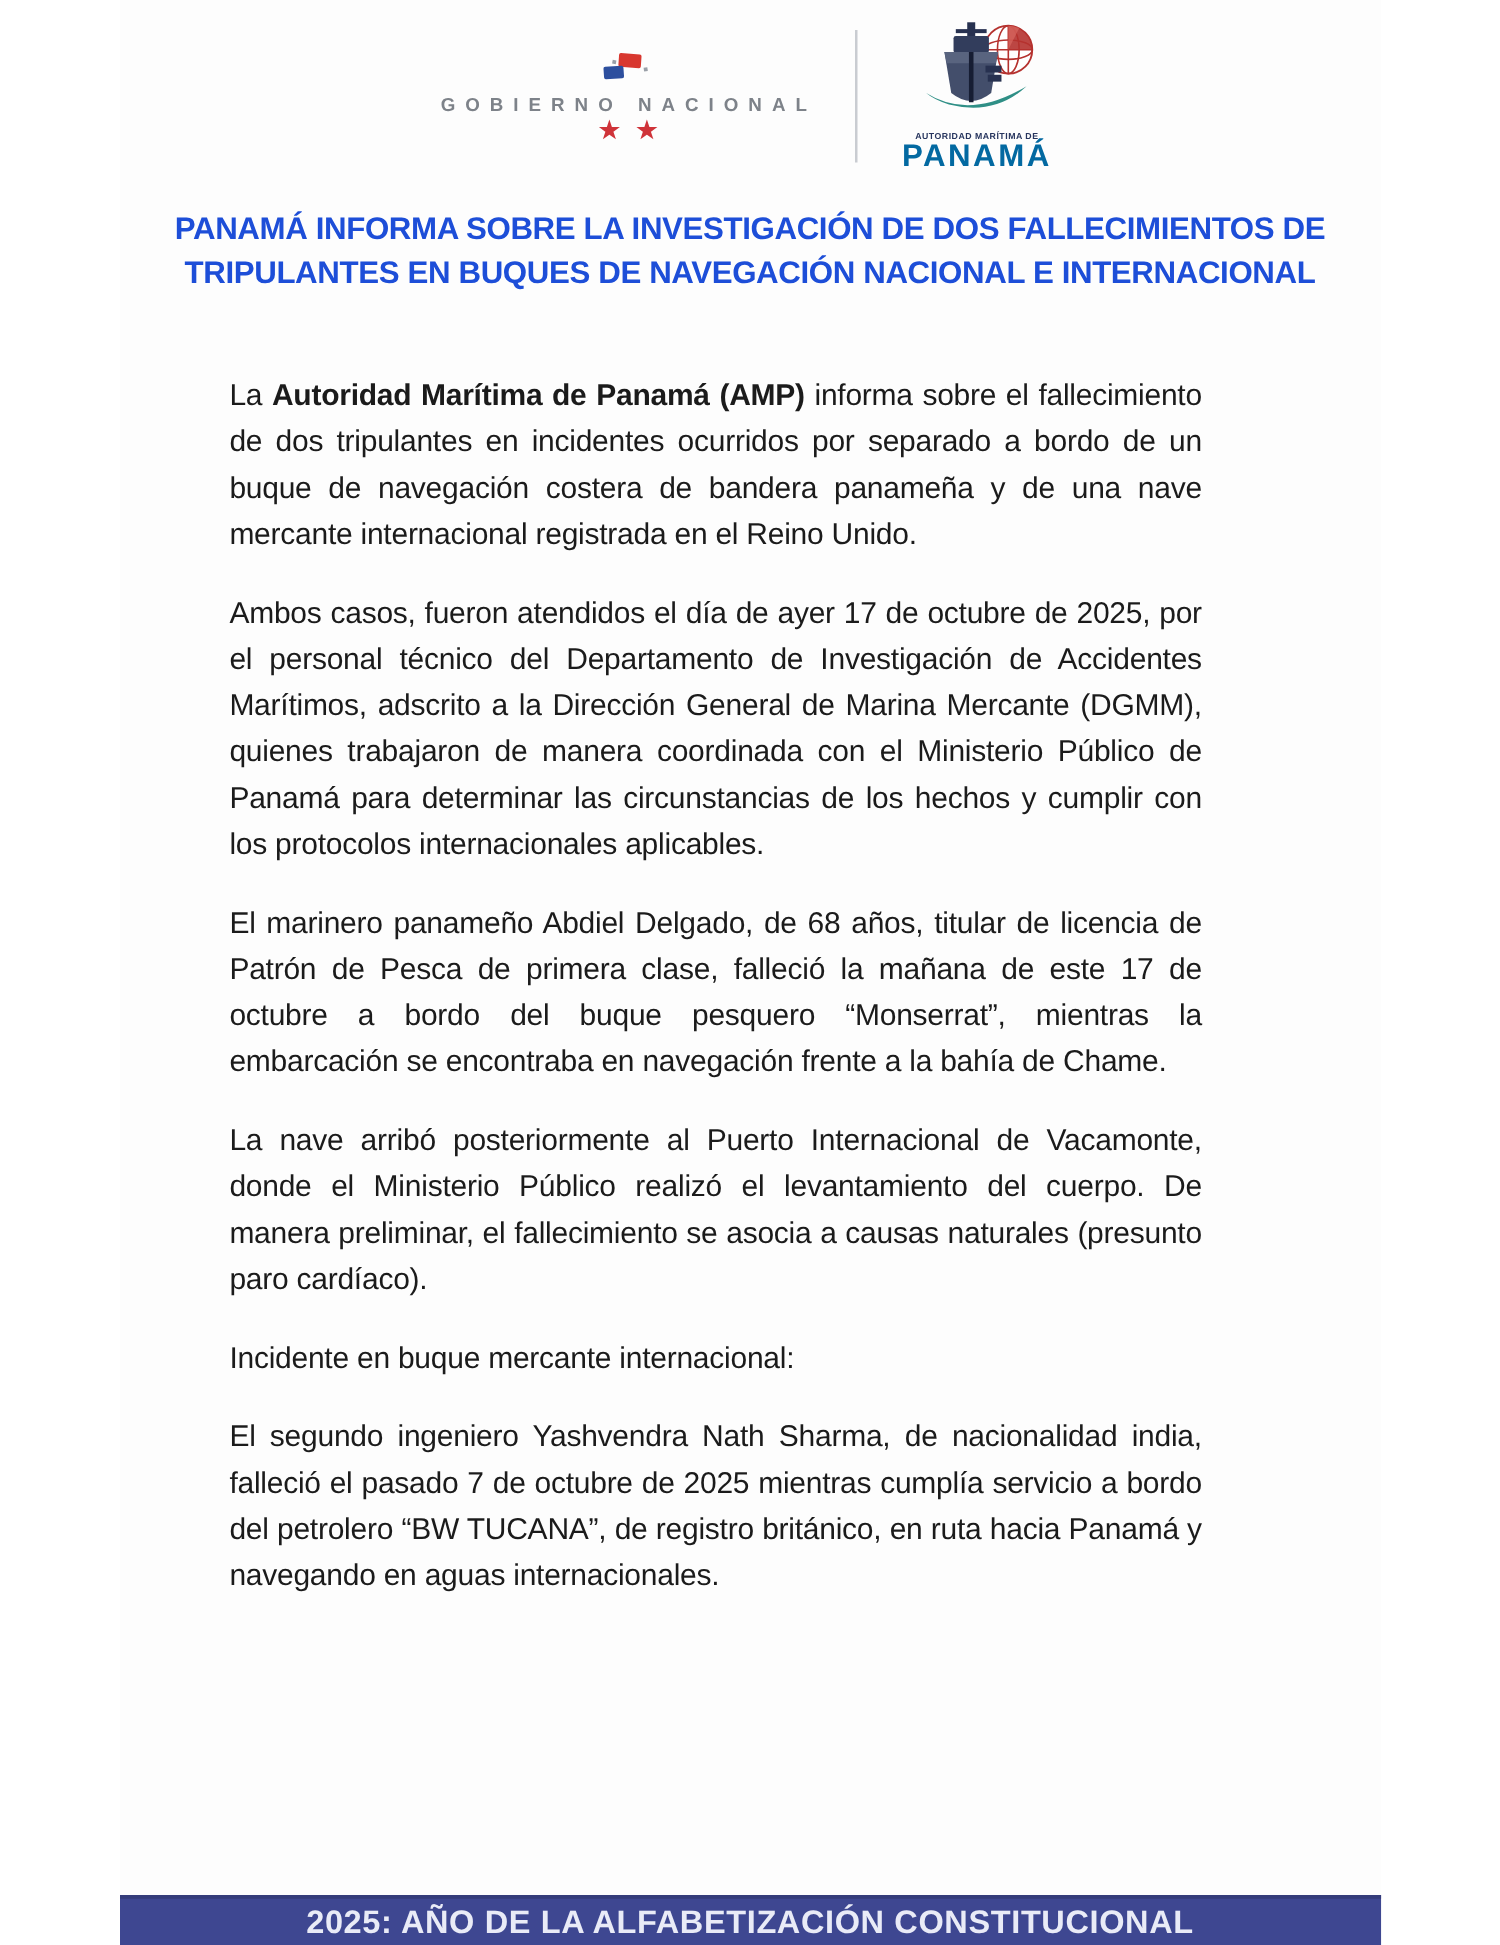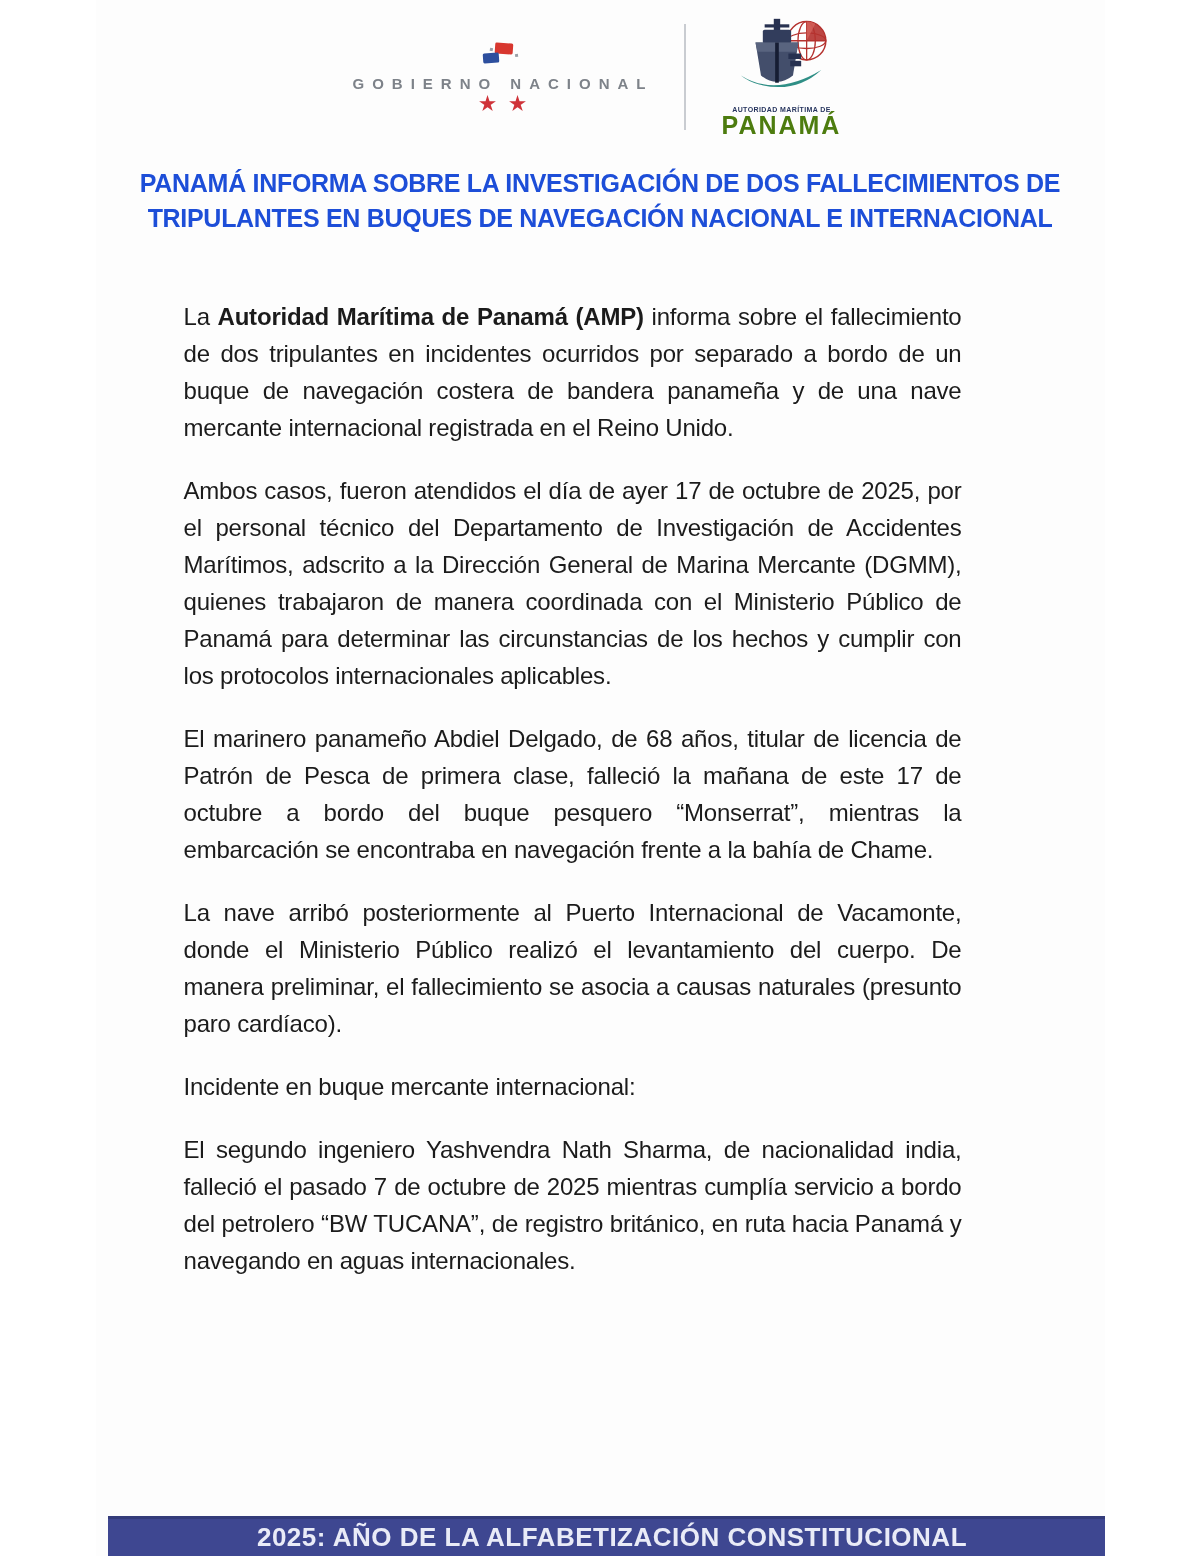--- a/index.html
+++ b/index.html
@@ -48,21 +48,21 @@
   .amp-logo { text-align: center; width: 132px; }
   .amp-top {
     color: #27355e;
     font-size: 7px;
     font-weight: bold;
     letter-spacing: 0.4px;
     margin-top: 1px;
     white-space: nowrap;
   }
   .amp-bottom {
-    color: #4d7c0f;
+    color: #0369a1;
     font-size: 25px;
     font-weight: bold;
     letter-spacing: 2px;
     line-height: 1;
   }
   
   .doc-title {
     text-align: center;
     font-weight: bold;
     font-size: 25px;
@@ -79,21 +79,21 @@
     font-size: 24px;
     line-height: 37px;
     text-align: justify;
     letter-spacing: -0.2px;
   }
   .content p.heading { text-align: left; }
   .b { font-weight: bold; }
   
   .footer-band {
     position: absolute;
-    left: 12px;
+    left: 0;
     bottom: 0;
     width: 100%;
     height: 40px;
     background: #3e4791;
     border-top: 3px solid #343c7a;
     display: flex;
     align-items: center;
     justify-content: center;
   }
   .footer-band span {

